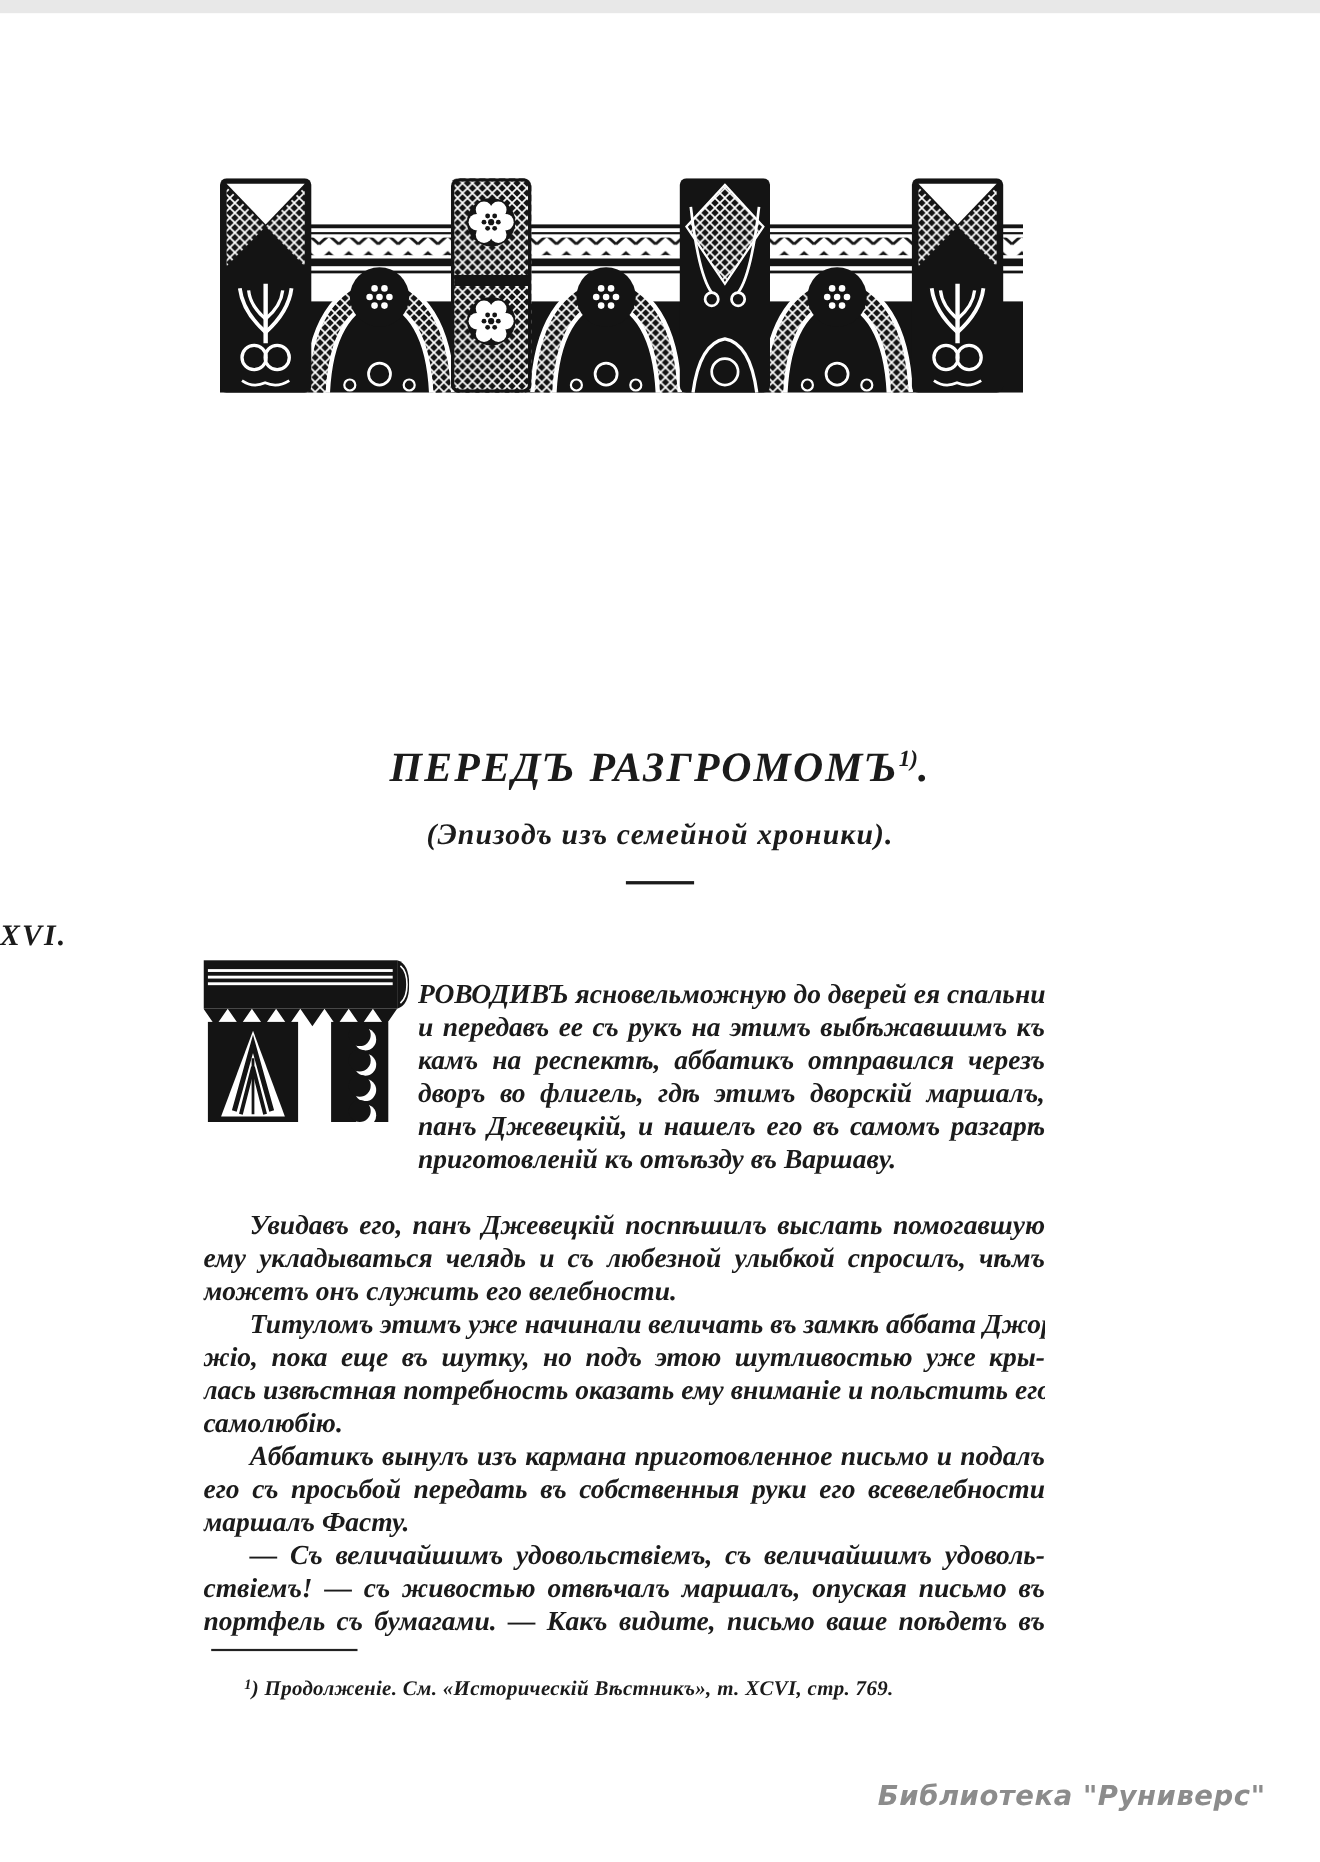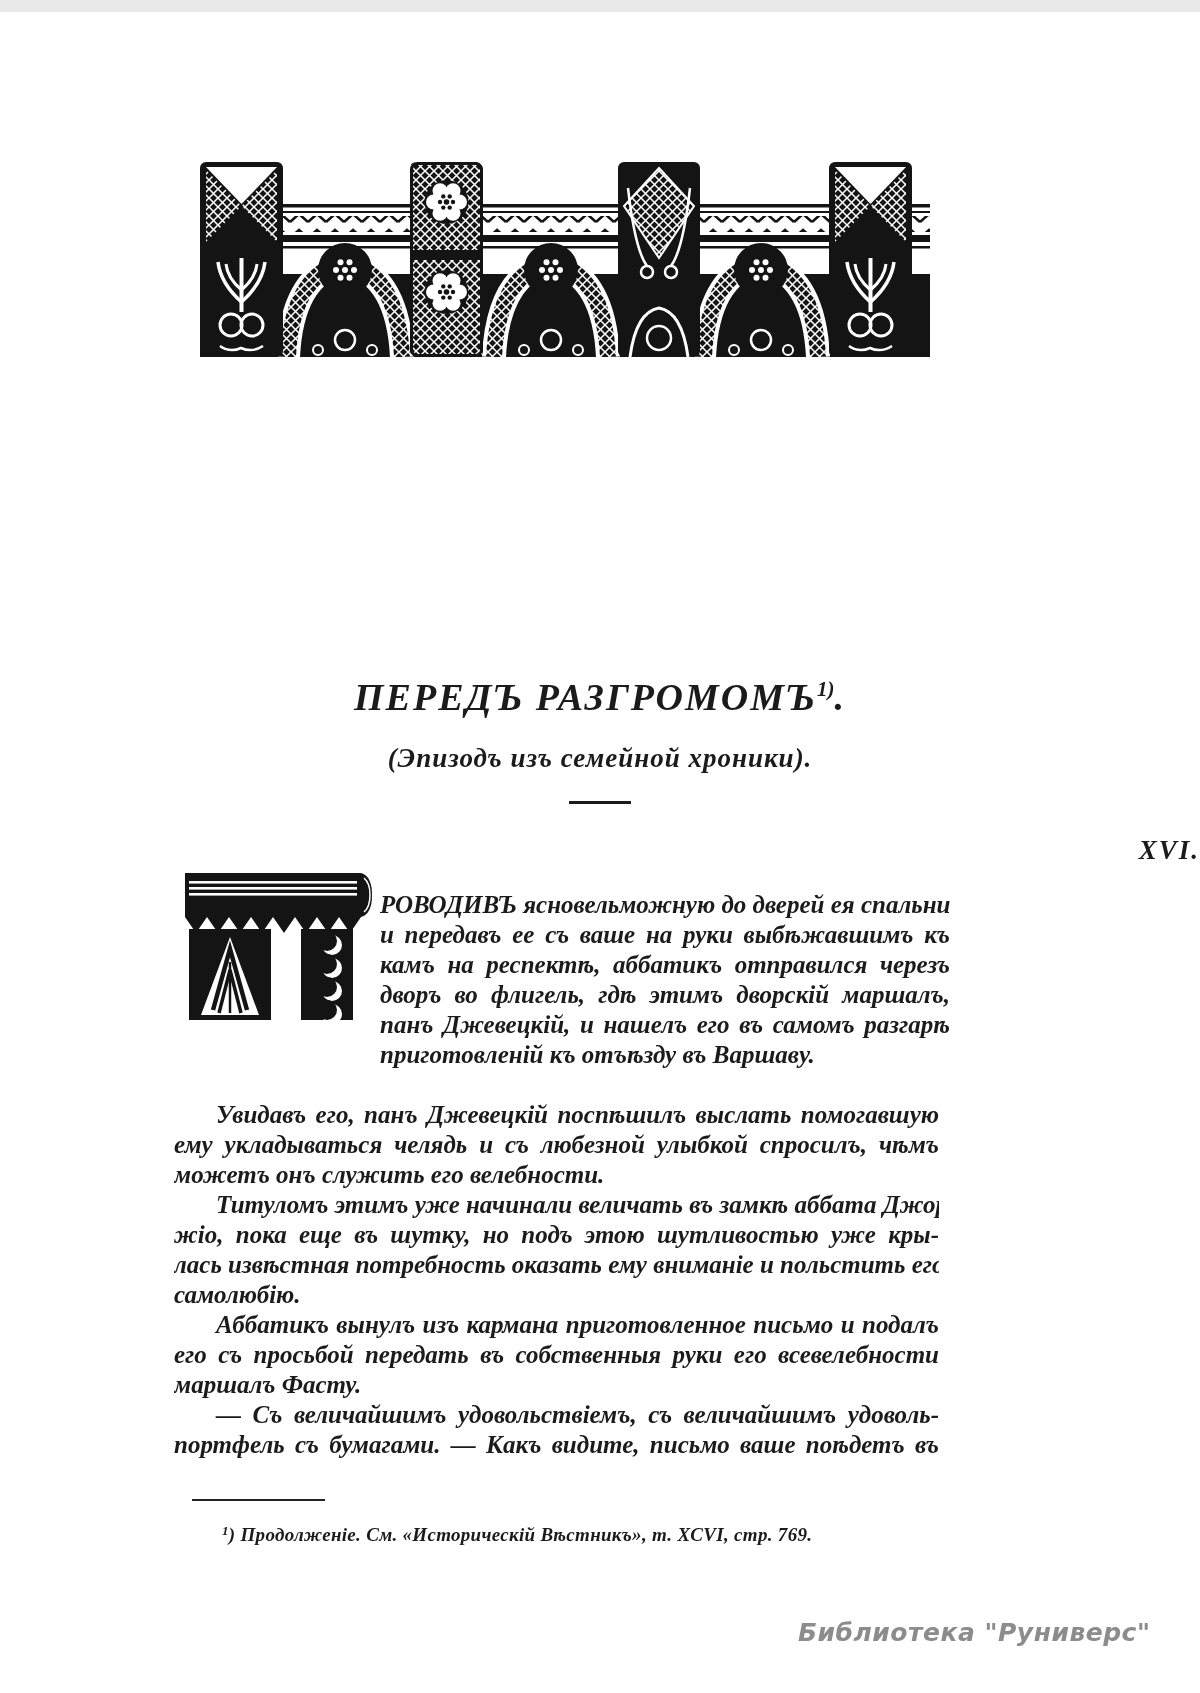--- a/index.html
+++ b/index.html
@@ -24,27 +24,27 @@
     line-height:44px;white-space:nowrap;
   }
   .title .fnref{font-size:21px;vertical-align:14px;letter-spacing:0;}
   .subtitle{
     position:absolute;left:0;top:729px;width:1200px;
     text-align:center;font-size:27px;font-weight:700;letter-spacing:1px;line-height:34px;
   }
   .divider{position:absolute;left:569px;top:789px;width:62px;height:3px;background:#1b1b1b;}
   .chapter{
     position:absolute;left:0;top:822px;width:1200px;
-    text-align:right;font-size:27px;font-weight:700;letter-spacing:2px;line-height:32px;
+    text-align:left;font-size:27px;font-weight:700;letter-spacing:2px;line-height:32px;
   }
 
   
   .dropcap{position:absolute;left:185px;top:857px;width:187px;height:151px;}
   .para1{position:absolute;left:380px;top:878px;width:570px;}
-  .bodyrest{position:absolute;left:174px;top:1088px;width:765px;}
+  .bodyrest{position:absolute;left:185px;top:1088px;width:765px;}
   .line{
     height:30px;line-height:30px;
     font-size:25px;font-weight:700;
     text-align:justify;text-align-last:justify;
     overflow:hidden;white-space:nowrap;
   }
   .line.end{text-align-last:left;}
   .line.indent{text-indent:42px;}
 
   
@@ -189,21 +189,21 @@
     <circle cx="147" cy="99" r="10" fill="#ffffff"></circle>
       <circle cx="142" cy="95" r="10" fill="#141414"></circle>
     <circle cx="147" cy="122" r="10" fill="#ffffff"></circle>
       <circle cx="142" cy="118" r="10" fill="#141414"></circle>
     <circle cx="147" cy="145" r="10" fill="#ffffff"></circle>
       <circle cx="142" cy="141" r="10" fill="#141414"></circle>
   </svg>
 
   <div class="para1">
     <div class="line">РОВОДИВЪ ясновельможную до дверей ея спальни</div>
-    <div class="line">и передавъ ее съ ваше на руки выбѣжавшимъ къ</div>
+    <div class="line">и передавъ ее съ рукъ на этимъ выбѣжавшимъ къ</div>
     <div class="line">камъ на респектѣ, аббатикъ отправился черезъ</div>
     <div class="line">дворъ во флигель, гдѣ этимъ дворскій маршалъ,</div>
     <div class="line">панъ Джевецкій, и нашелъ его въ самомъ разгарѣ</div>
     <div class="line end">приготовленій къ отъѣзду въ Варшаву.</div>
   </div>
 
   <div class="bodyrest">
     <div class="line indent">Увидавъ его, панъ Джевецкій поспѣшилъ выслать помогавшую</div>
     <div class="line">ему укладываться челядь и съ любезной улыбкой спросилъ, чѣмъ</div>
     <div class="line end">можетъ онъ служить его велебности.</div>
@@ -211,20 +211,21 @@
     <div class="line indent">Титуломъ этимъ уже начинали величать въ замкѣ аббата Джорд-</div>
     <div class="line">жіо, пока еще въ шутку, но подъ этою шутливостью уже кры-</div>
     <div class="line">лась извѣстная потребность оказать ему вниманіе и польстить его</div>
     <div class="line end">самолюбію.</div>
 
     <div class="line indent">Аббатикъ вынулъ изъ кармана приготовленное письмо и подалъ</div>
     <div class="line">его съ просьбой передать въ собственныя руки его всевелебности</div>
     <div class="line end">маршалъ Фасту.</div>
 
     <div class="line indent">— Съ величайшимъ удовольствіемъ, съ величайшимъ удоволь-</div>
+    <div class="line">ствіемъ! — съ живостью отвѣчалъ маршалъ, опуская письмо въ</div>
     <div class="line">портфель съ бумагами. — Какъ видите, письмо ваше поѣдетъ въ</div>
   </div>
 
   <div class="footnote-rule"></div>
   <div class="footnote"><span class="fnsup">1</span><span>)</span><span> Продолженіе. См. «Историческій Вѣстникъ», т. XCVI, стр. 769.</span></div>
 
   <div class="watermark">Библиотека "Руниверс"</div>
 
 </div>
 

